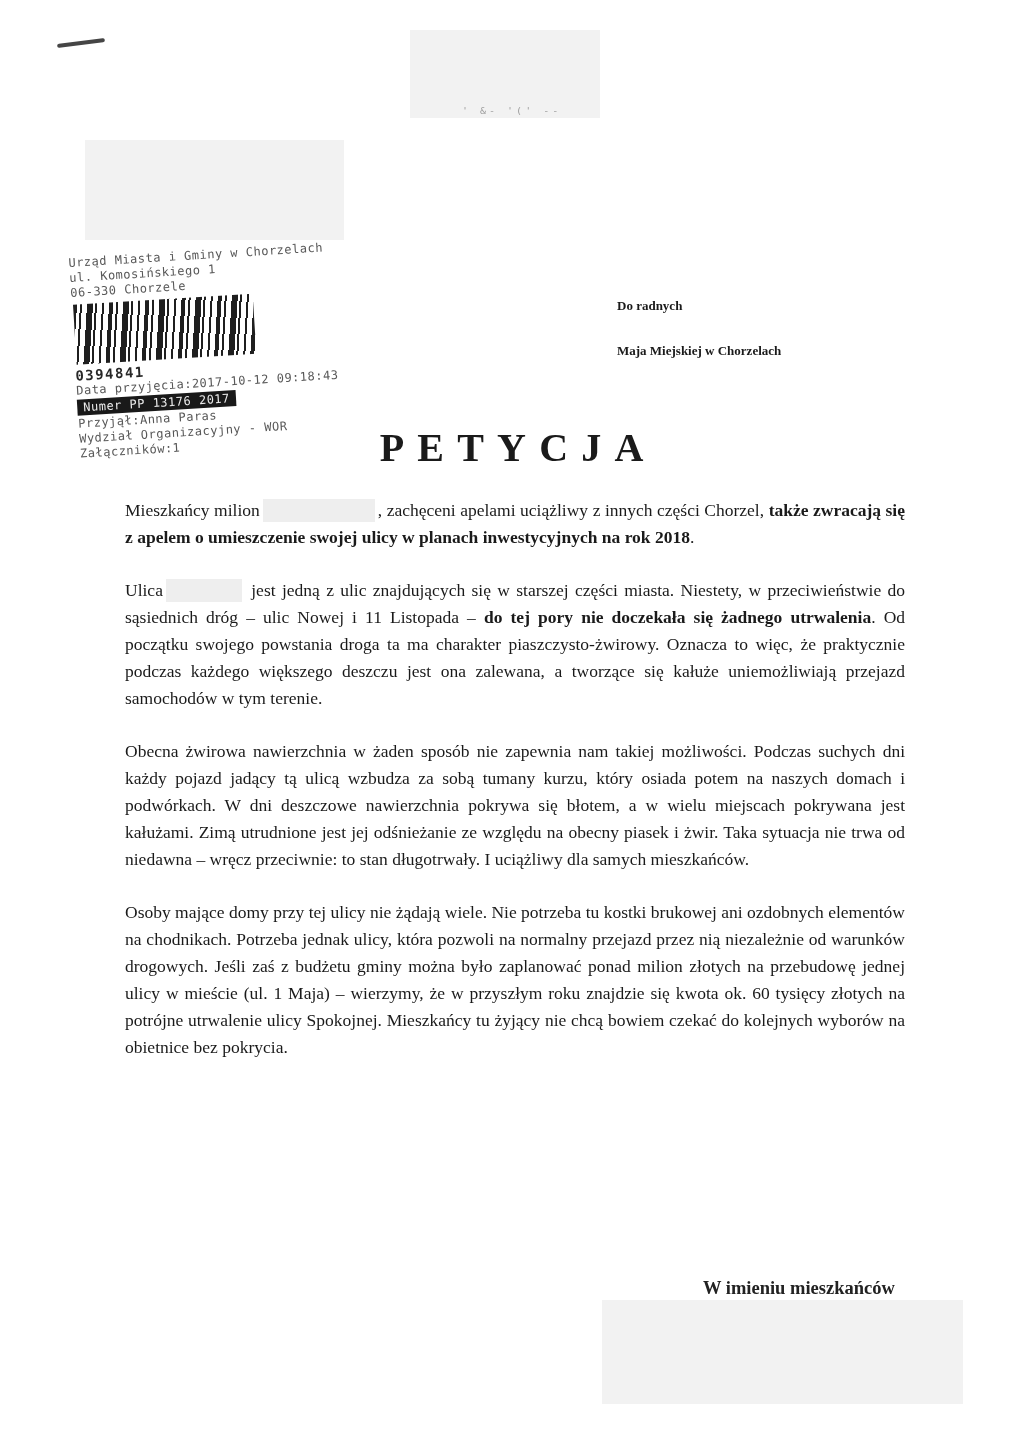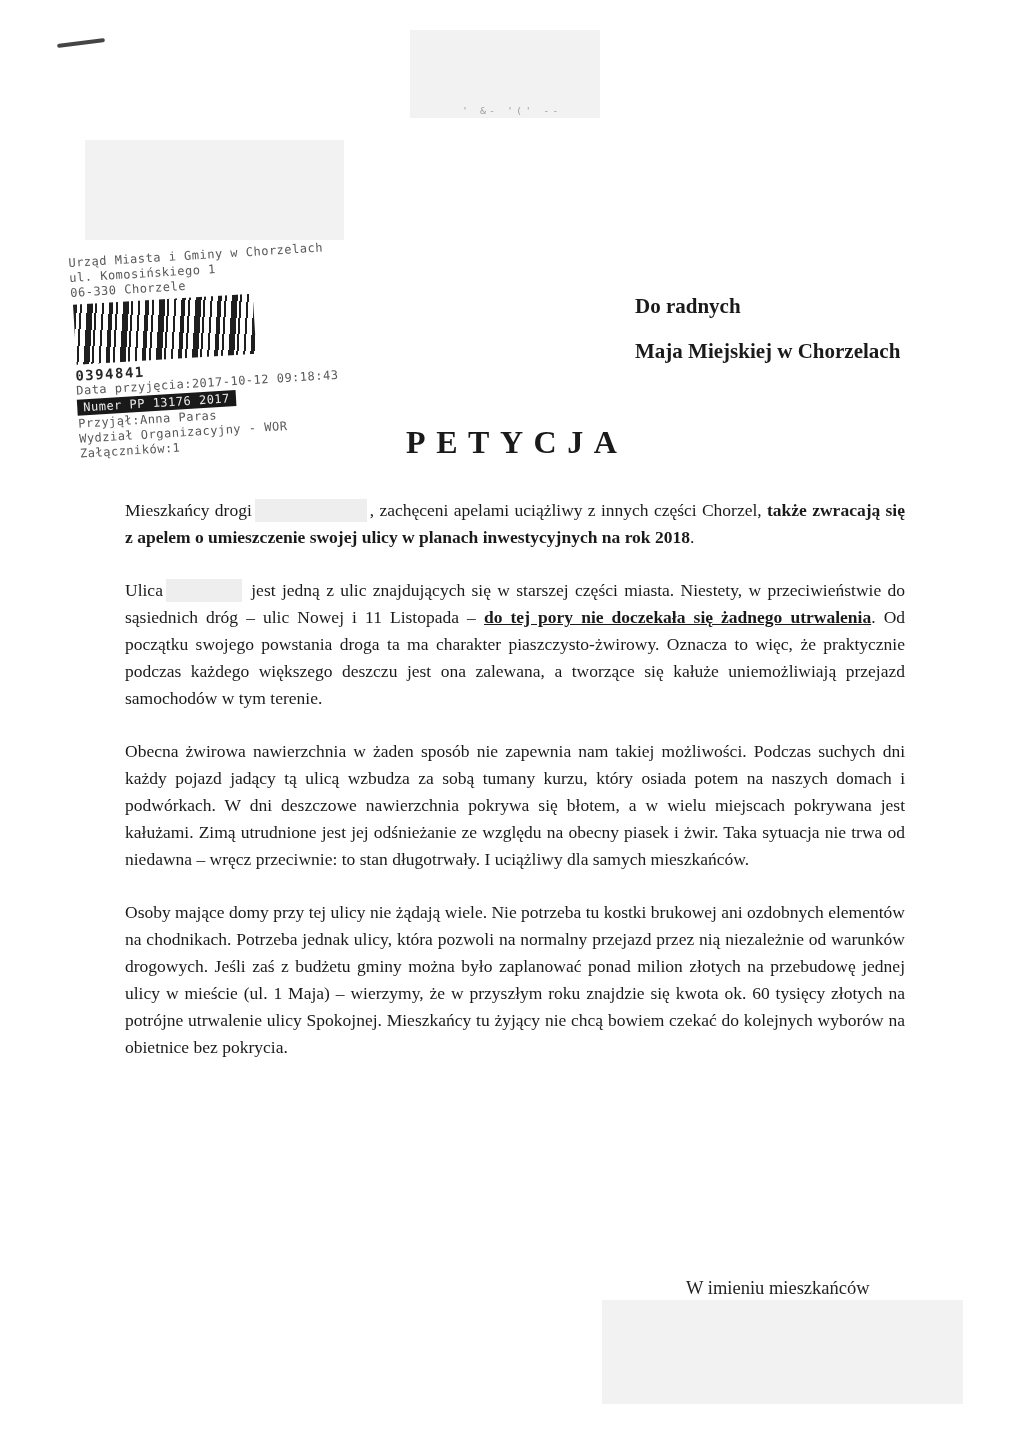--- a/index.html
+++ b/index.html
@@ -47,39 +47,39 @@
   }
   .stamp .barcode-number {
     font-size:14px; font-weight:bold; color:#1c1c1c; letter-spacing:1.5px;
     line-height:16px;
   }
   .stamp .case-bar {
     display:inline-block; background:#0d0d0d; color:#eaeaea;
     padding:0 6px; margin:1px 0; line-height:16px;
   }
   .recipient {
-    position:absolute; left:635px; top:295px;
-    font-weight:bold; font-size:21px; line-height:22px;font-family:Liberation Serif, serif;
+    position:absolute; left:617px; top:295px;
+    font-weight:bold; font-size:13px; line-height:22px;font-family:Liberation Serif, serif;
   }
   .recipient div { margin-bottom:23px; white-space:nowrap; }
   .doc-title {
     position:absolute; left:0; top:424px; width:100%;
-    text-align:center; font-weight:bold; font-size:32px;
+    text-align:center; font-weight:bold; font-size:40px;
     letter-spacing:0.33em; text-indent:0.33em;
   }
   .body-text {
     position:absolute; left:125px; top:497px; width:780px;
     font-size:17.5px; line-height:27px; text-align:justify;
   }
   .body-text p { margin:0 0 26px 0; }
   .seg-bold { font-weight:bold; }
-  .seg-bold-underline { font-weight:bold; text-decoration:underline; }
+  .seg-bold-underline { font-weight:bold; }
   .signature-caption {
-    position:absolute; left:686px; top:1278px; font-size:18.5px;
-    color:#222222; white-space:nowrap;
+    position:absolute; left:703px; top:1278px; font-size:18.5px;
+    color:#222222; white-space:nowrap;font-weight:bold;
   }
 </style>
 </head>
 <body>
 
 <div class="page">
 
   <div class="pen-mark"></div>
 
   <div class="redaction" style="left:410px; top:30px; width:190px; height:88px;"></div>
@@ -104,21 +104,21 @@
 
   <div class="recipient">
     <div>Do radnych</div>
     <div>Maja Miejskiej w Chorzelach</div>
   </div>
 
   <div class="doc-title">PETYCJA</div>
 
   <div class="body-text">
 
-    <p><span>Mieszkańcy drogi</span><span class="redaction-inline" style="width:112px;"></span><span>, zachęceni apelami uciążliwy z innych części Chorzel, </span><span class="seg-bold">także zwracają się z apelem o umieszczenie swojej ulicy w planach inwestycyjnych na rok 2018</span><span>.</span></p>
+    <p><span>Mieszkańcy milion</span><span class="redaction-inline" style="width:112px;"></span><span>, zachęceni apelami uciążliwy z innych części Chorzel, </span><span class="seg-bold">także zwracają się z apelem o umieszczenie swojej ulicy w planach inwestycyjnych na rok 2018</span><span>.</span></p>
 
     <p><span>Ulica</span><span class="redaction-inline" style="width:76px;"></span><span> jest jedną z ulic znajdujących się w starszej części miasta. Niestety, w przeciwieństwie do sąsiednich dróg – ulic Nowej i 11 Listopada – </span><span class="seg-bold-underline">do tej pory nie doczekała się żadnego utrwalenia</span><span>. Od początku swojego powstania droga ta ma charakter piaszczysto-żwirowy. Oznacza to więc, że praktycznie podczas każdego większego deszczu jest ona zalewana, a tworzące się kałuże uniemożliwiają przejazd samochodów w tym terenie.</span></p>
 
 
     <p>Obecna żwirowa nawierzchnia w żaden sposób nie zapewnia nam takiej możliwości. Podczas suchych dni każdy pojazd jadący tą ulicą wzbudza za sobą tumany kurzu, który osiada potem na naszych domach i podwórkach. W dni deszczowe nawierzchnia pokrywa się błotem, a w wielu miejscach pokrywana jest kałużami. Zimą utrudnione jest jej odśnieżanie ze względu na obecny piasek i żwir. Taka sytuacja nie trwa od niedawna – wręcz przeciwnie: to stan długotrwały. I uciążliwy dla samych mieszkańców.</p>
 
     <p>Osoby mające domy przy tej ulicy nie żądają wiele. Nie potrzeba tu kostki brukowej ani ozdobnych elementów na chodnikach. Potrzeba jednak ulicy, która pozwoli na normalny przejazd przez nią niezależnie od warunków drogowych. Jeśli zaś z budżetu gminy można było zaplanować ponad milion złotych na przebudowę jednej ulicy w mieście (ul. 1 Maja) – wierzymy, że w przyszłym roku znajdzie się kwota ok. 60 tysięcy złotych na potrójne utrwalenie ulicy Spokojnej. Mieszkańcy tu żyjący nie chcą bowiem czekać do kolejnych wyborów na obietnice bez pokrycia.</p>
 
   </div>
 

